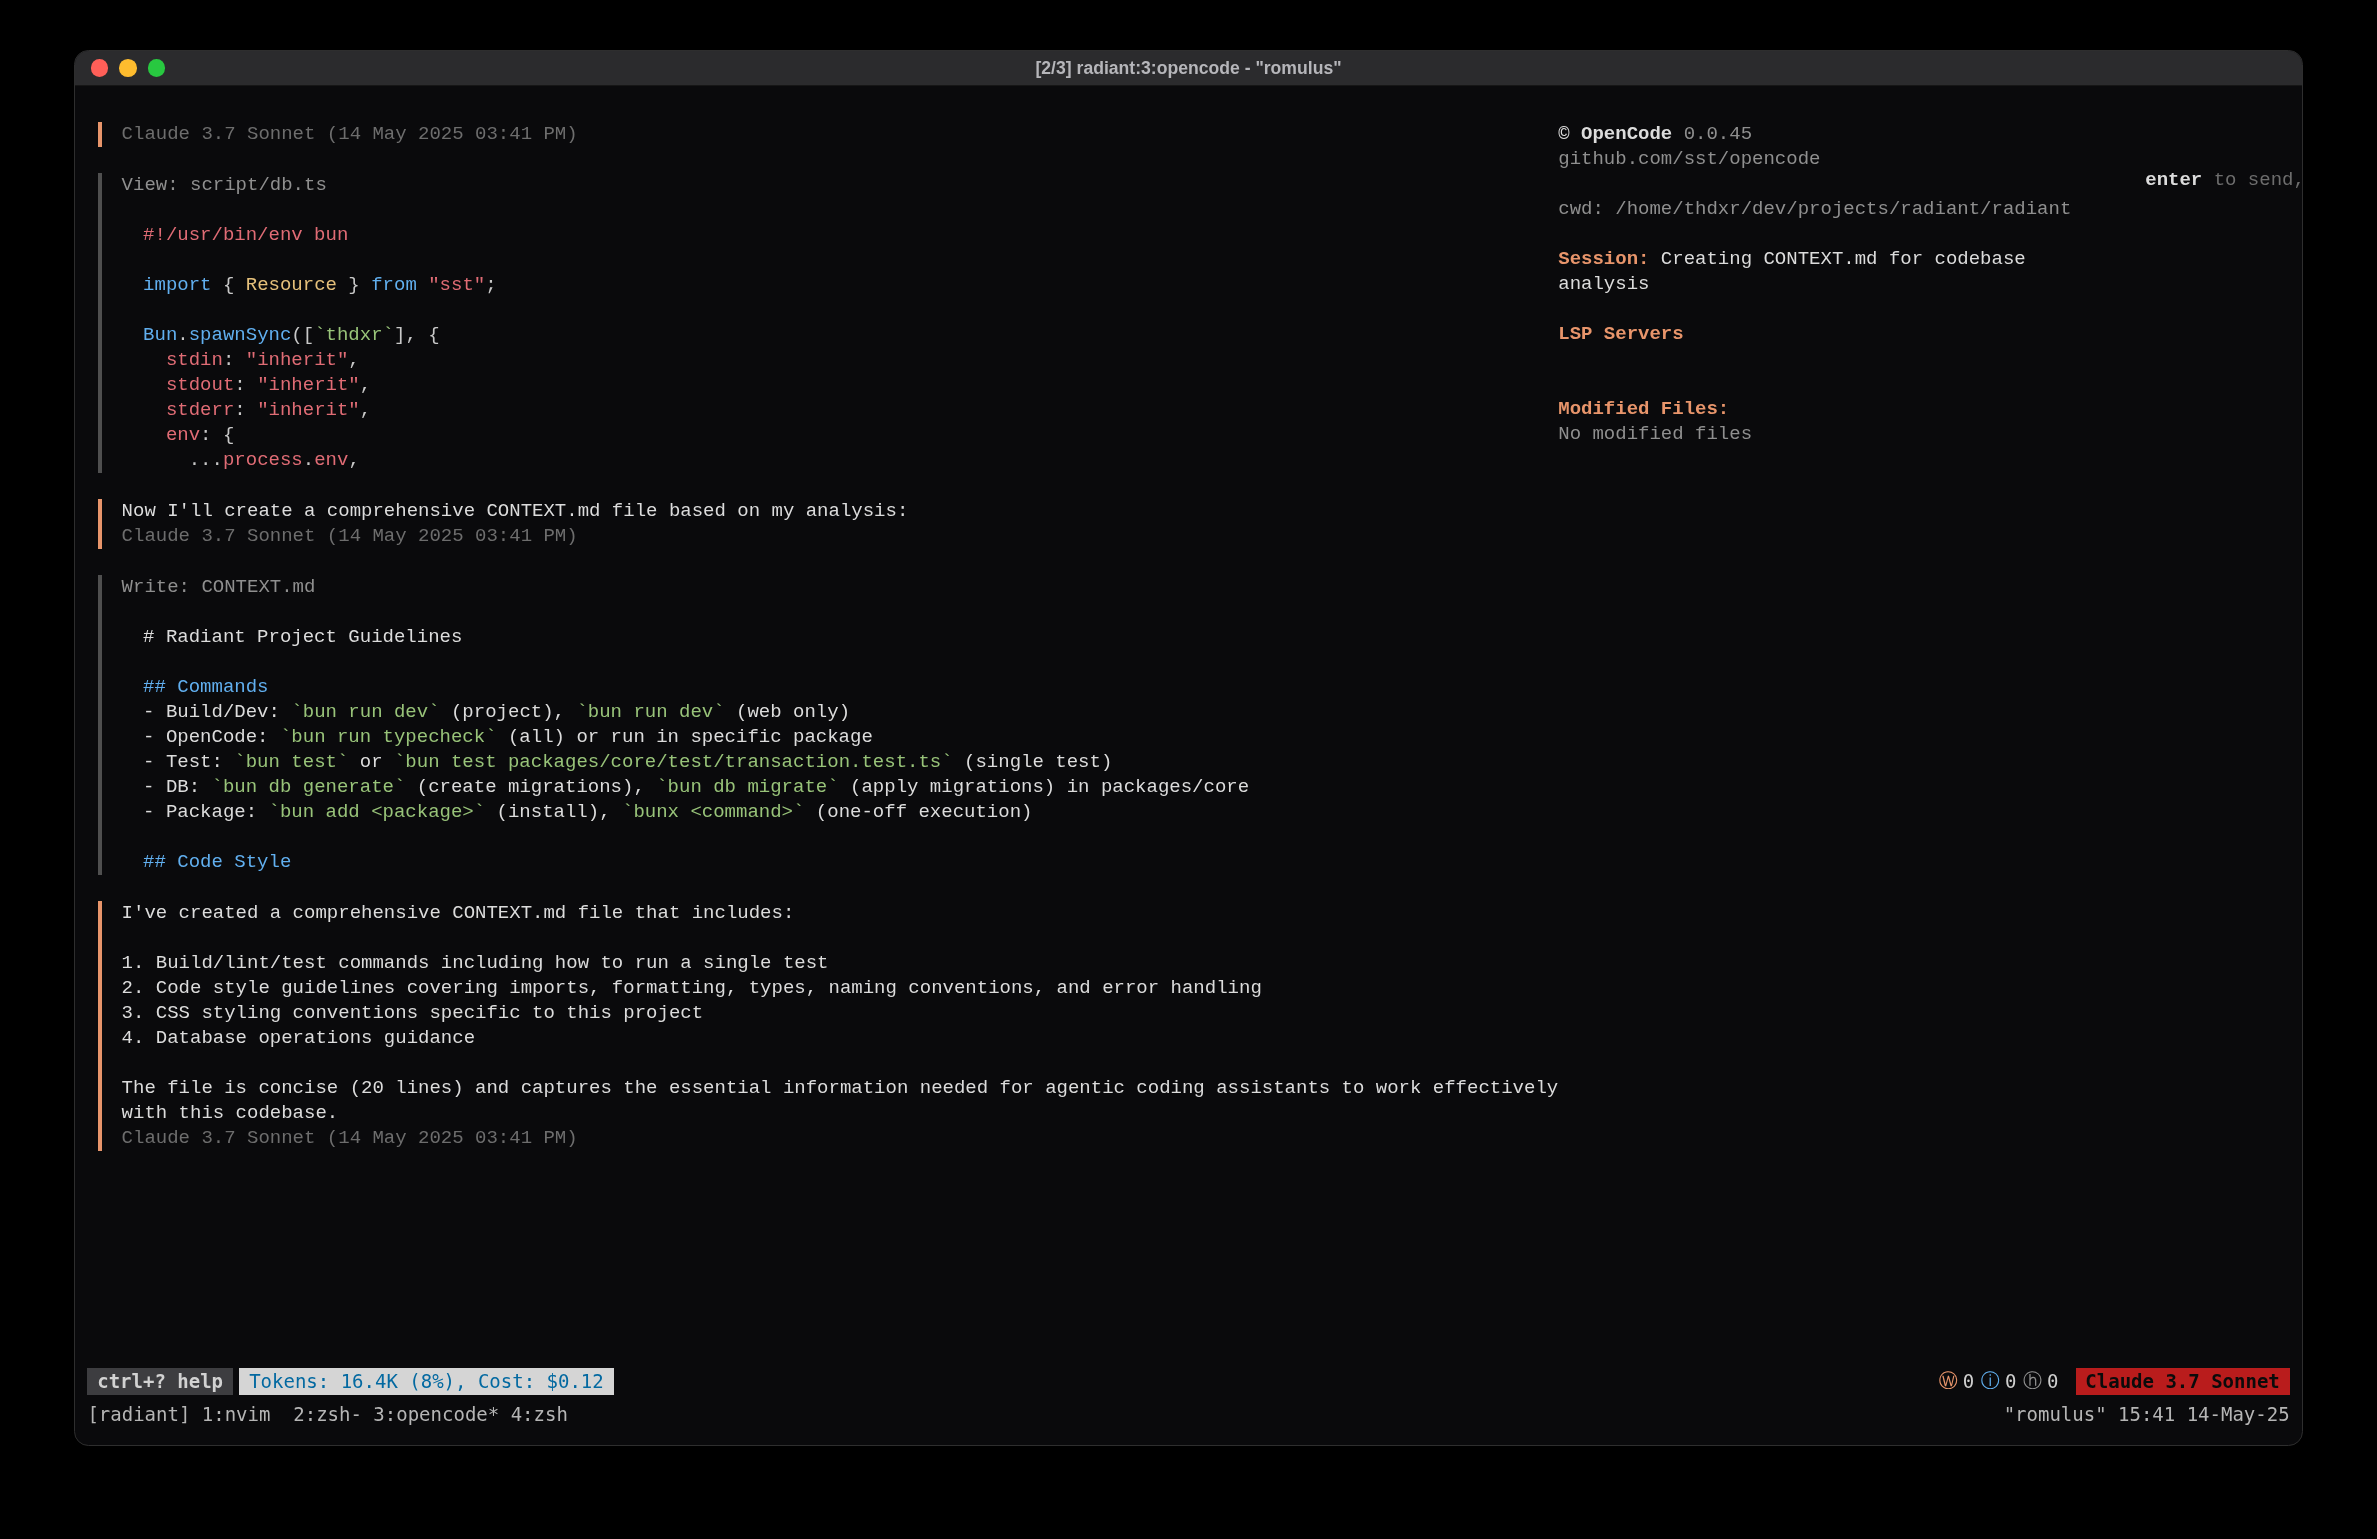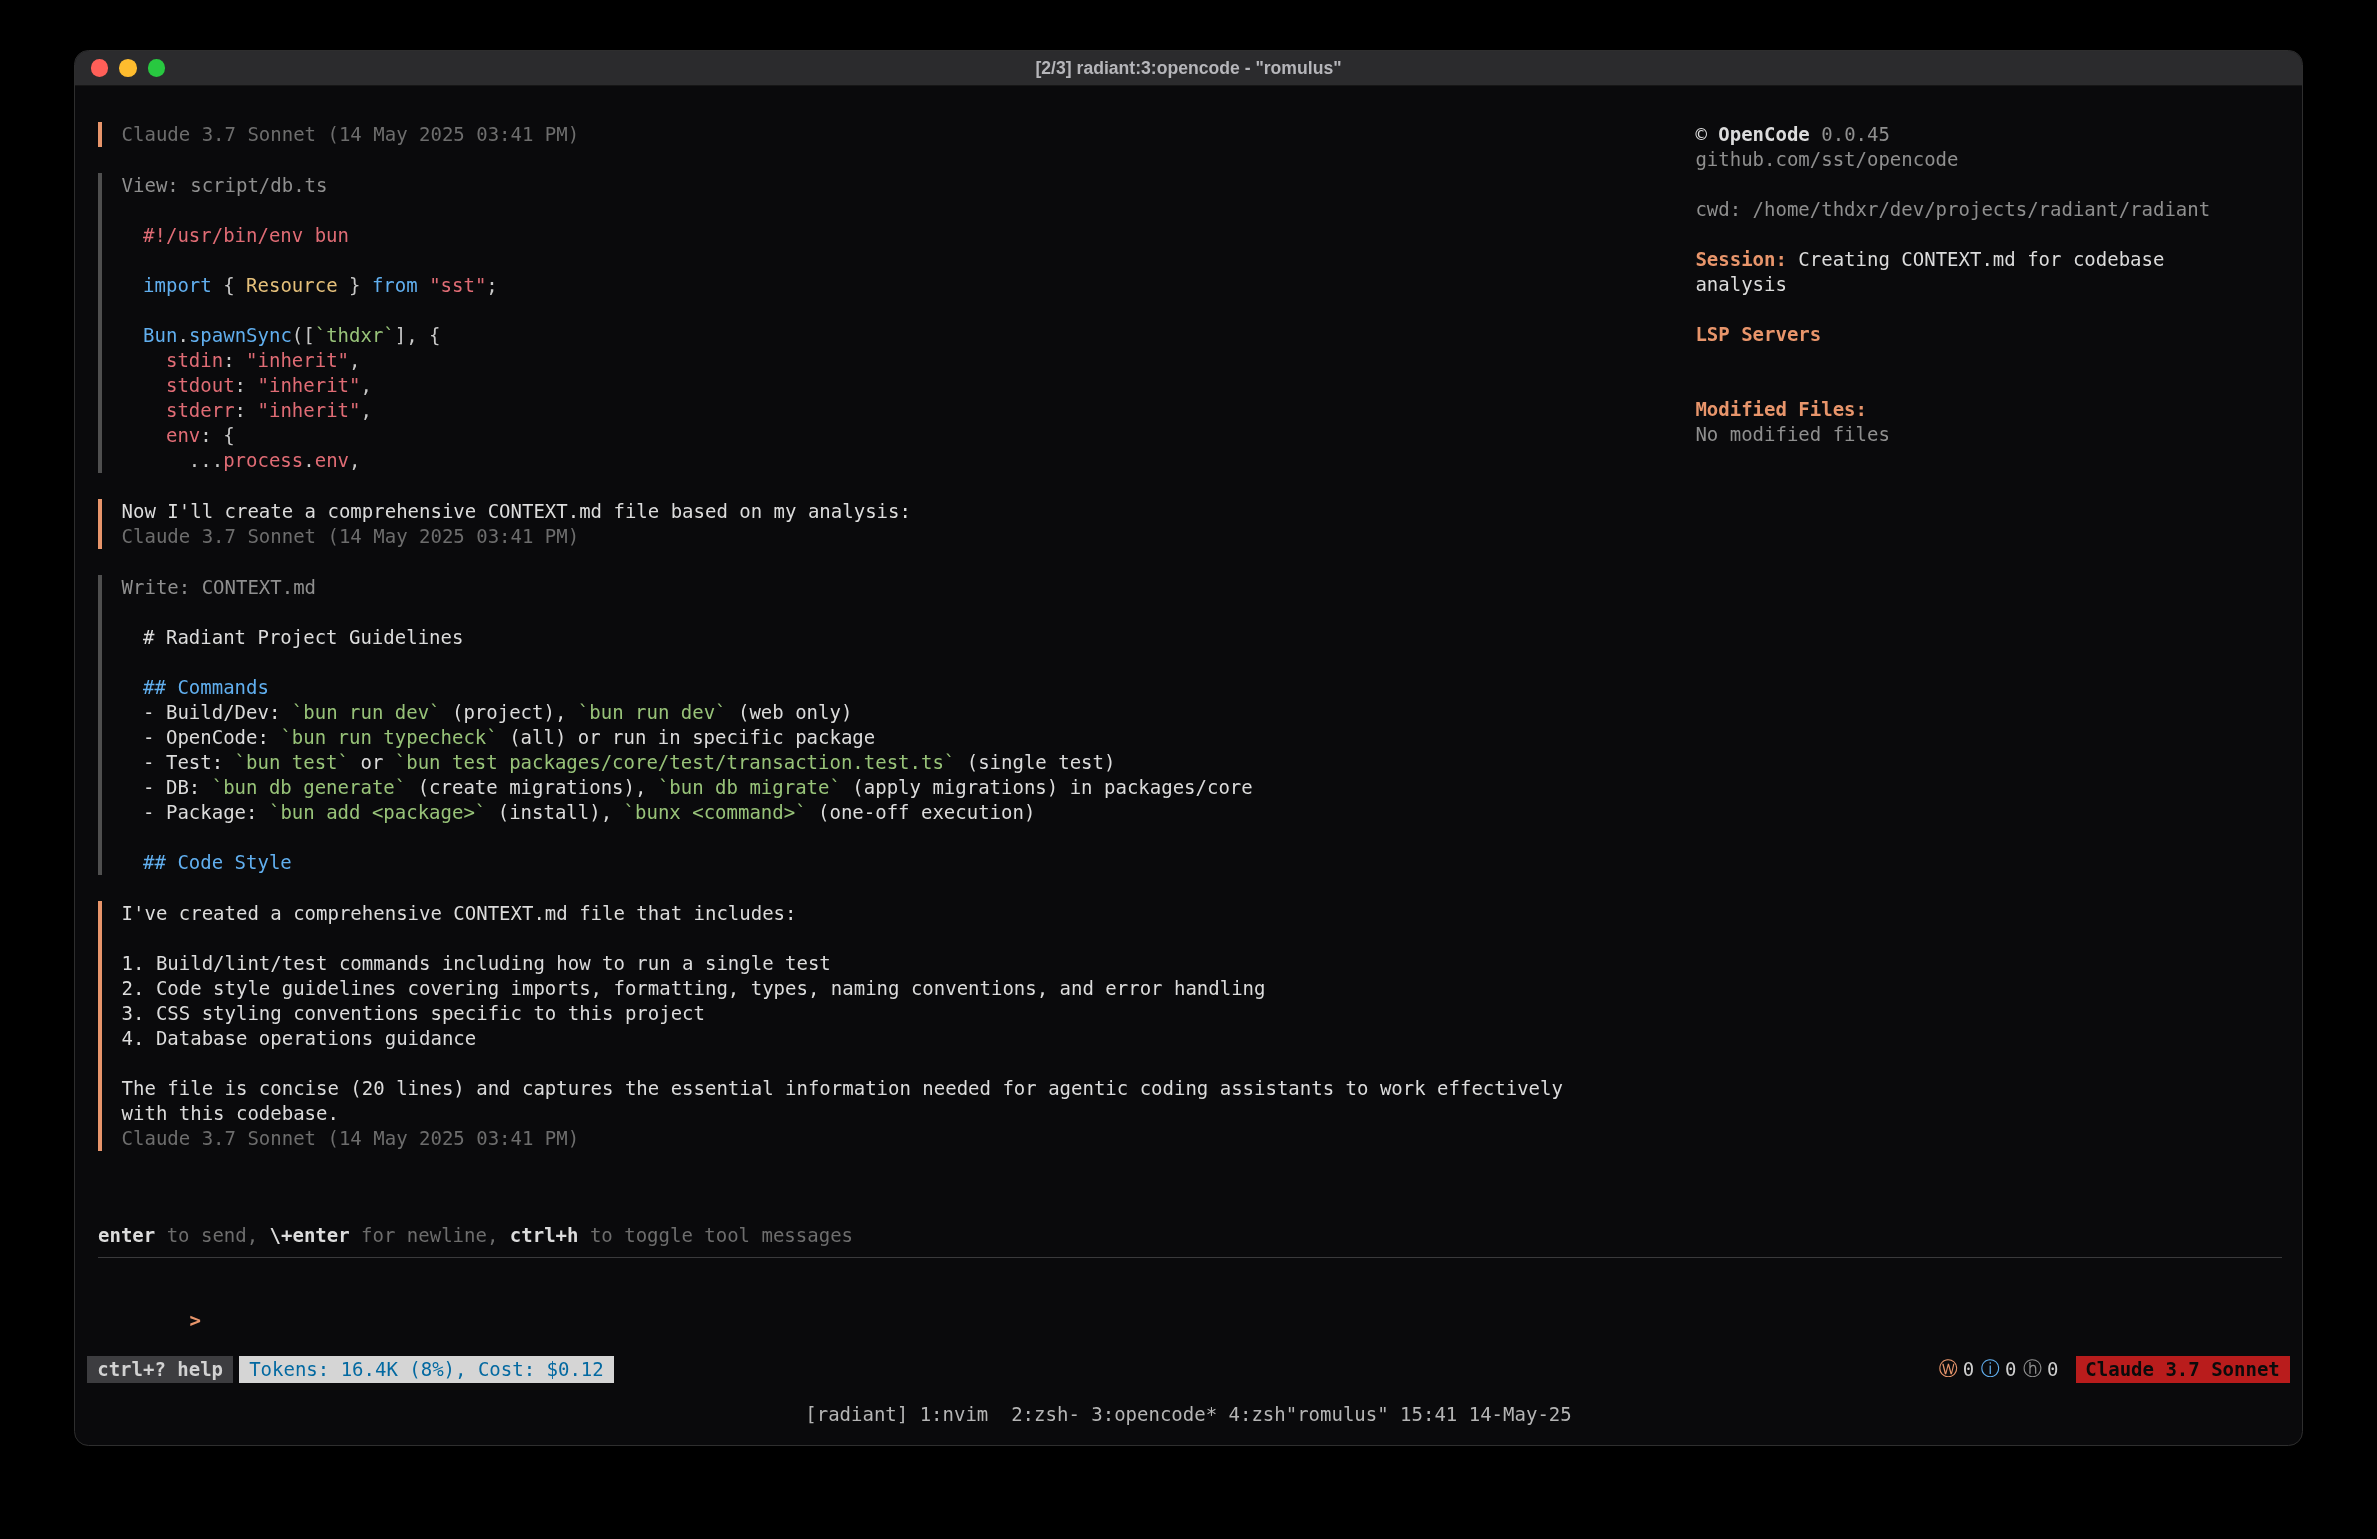--- a/index.html
+++ b/index.html
@@ -17,21 +17,21 @@
   .titlebar {
     height:35px; min-height:35px; background:#2b2b2d; border-bottom:0.7px solid #161616;
     position:relative; display:flex; align-items:center; justify-content:center;
     font-family:"Liberation Sans", sans-serif; font-size:17.6px; font-weight:700; color:#b6b6ba;
   }
   .traffic { position:absolute; left:15.7px; top:0; height:100%; display:flex; align-items:center; gap:11px; }
   .dot { width:17.6px; height:17.6px; border-radius:50%; display:inline-block; }
   .dot.r { background:#ff5f58; } .dot.y { background:#febc2e; } .dot.g { background:#28c840; }
 
   
-  .content { flex:1; display:flex; flex-direction:column; padding:36px 19.6px 0 23px; overflow:hidden; }
+  .content { flex:1; display:flex; flex-direction:row; padding:36px 19.6px 0 23px; overflow:hidden;font-family:Liberation Mono, monospace; }
   .top-row { display:flex; align-items:flex-start; }
   .chat { flex:1; min-width:0; }
   .sidebar { width:587px; flex-shrink:0; padding-right:52px; line-height:25px; }
 
   .line { line-height:25px; white-space:pre; }
   .wrapline { line-height:25px; white-space:normal; }
 
   .msg { border-left:4.6px solid #e8956b; padding-left:19.6px; margin-bottom:26px; }
   .msg.tool { border-left-color:#4f4f4f; }
   .code, .md { padding-left:21.5px; }
@@ -55,22 +55,22 @@
   .statusbar { height:30px; min-height:30px; display:flex; align-items:center; padding:0 12.4px; margin-bottom:2.6px; }
   .badge { display:inline-block; padding:0.7px 9.8px; line-height:26px; }
   .badge-help { background:#3d3d40; color:#d2d2d2; font-weight:bold; margin-right:6.5px; }
   .badge-tokens { background:#d5d5d5; color:#0369a1; }
   .sb-spacer { flex:1; }
   .diag { display:flex; align-items:center; gap:6.5px; margin-right:17px; color:#cfcfcf; }
   .diag-item { display:flex; align-items:center; gap:5.2px; }
   .badge-model { background:#b91c1c; color:#0b0b0b; font-weight:bold; }
 
   
-  .tmuxbar { height:29px; min-height:29px; display:flex; align-items:center; justify-content:center;
-             padding:0 12.4px; margin-bottom:17px; color:#b5b5b5; white-space:pre;margin-top:12px; }
+  .tmuxbar { height:29px; min-height:29px; display:flex; align-items:center; justify-content:space-between;
+             padding:0 12.4px; margin-bottom:17px; color:#b5b5b5; white-space:pre; }
 </style>
 </head>
 <body>
 
 <div class="window">
 
   <div class="titlebar">
     <div class="traffic">
       <span class="dot r"></span>
       <span class="dot y"></span>

